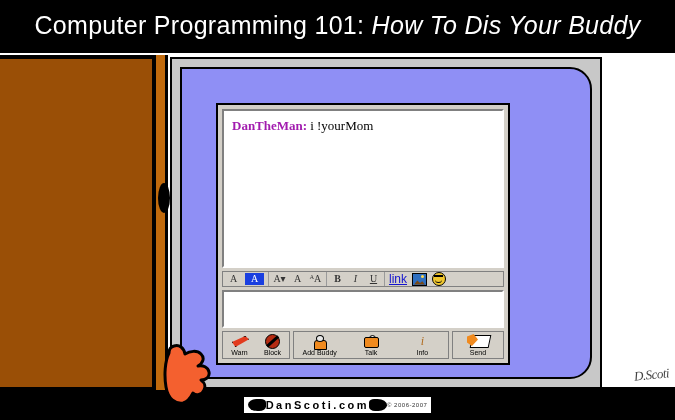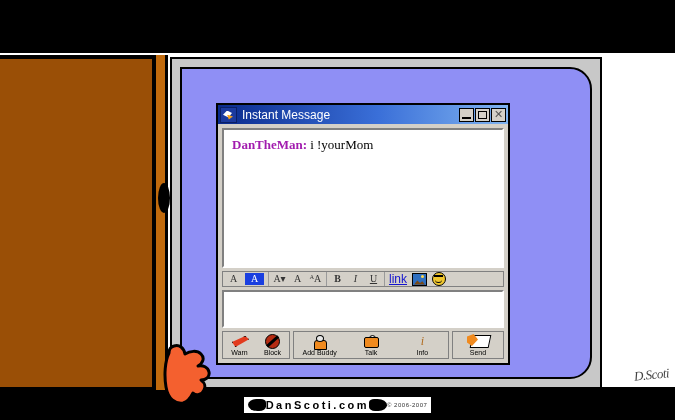--- a/index.html
+++ b/index.html
@@ -147,41 +147,33 @@
   .blob.r{border-radius:30% 55% 50% 35%;}
   .footer-text{font-size:11px;font-weight:bold;color:#000;letter-spacing:2.5px;
                font-family:"Liberation Sans",sans-serif;}
   .footer-copy{font-size:6px;color:#333;letter-spacing:.5px;margin-top:-1px;}
 </style>
 </head>
 <body>
 
 <div class="stage">
 
+  <div class="banner">
+    <div class="banner-text"><span>Computer Programming 101:</span>
+      <span class="ital">How To Dis Your Buddy</span>
+    </div>
+  </div>
 
   <div class="panel">
 
     <div class="bezel">
       <div class="screen">
 
         <div class="im">
 
-          <div class="im-title">
-            <span class="im-logo"></span>
-            <span class="im-title-text">Instant Message</span>
-            <span class="wbtns">
-              <span class="wbtn wmin">
-                  <i></i>
-                </span>
-              <span class="wbtn wmax">
-                  <i></i>
-                </span>
-              <span class="wbtn wcls">✕</span>
-            </span>
-          </div>
 
 
           <div class="im-body">
 
             <div class="msg-area">
               <div class="msg-line">
                 <span class="msg-user">DanTheMan:</span><span class="msg-text">i !yourMom</span>
               </div>
             </div>
 

